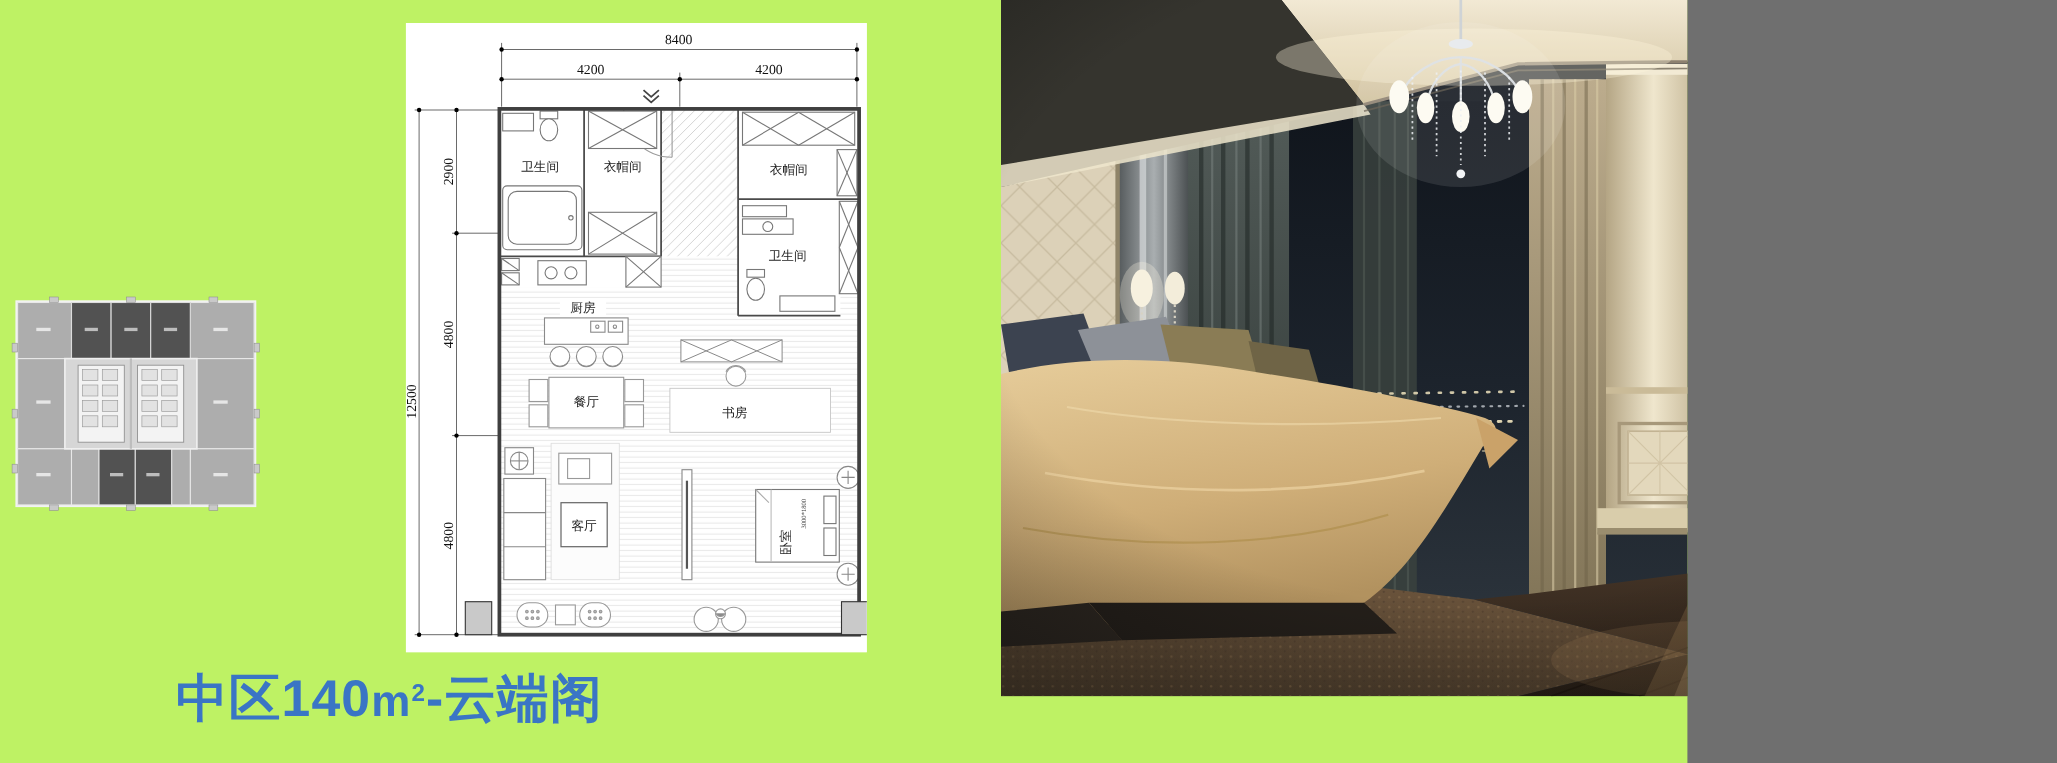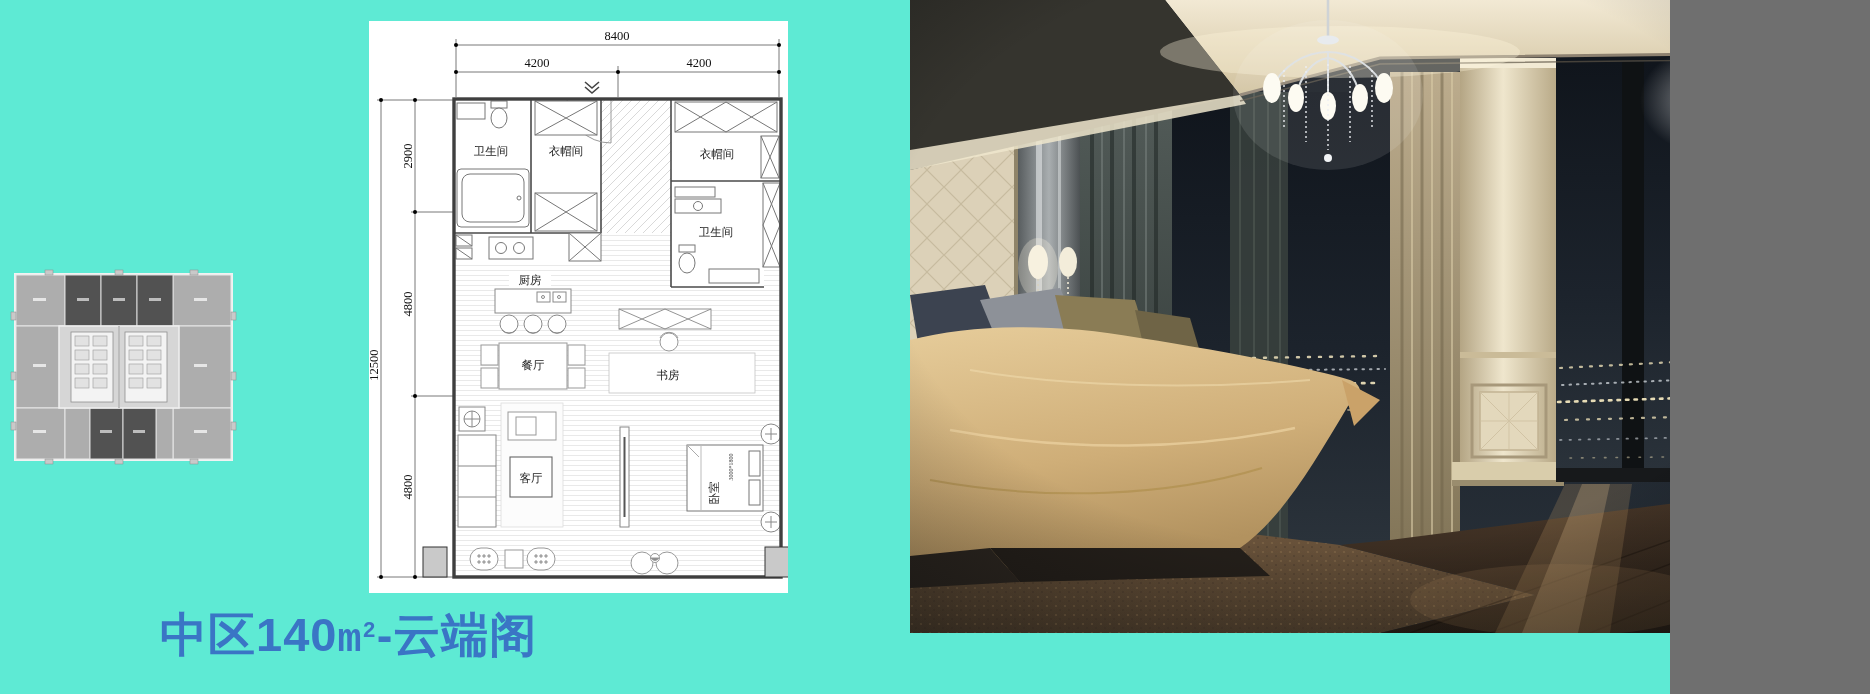--- a/index.html
+++ b/index.html
@@ -1,27 +1,27 @@
 <!DOCTYPE html>
 <html><head>
 <meta charset="utf-8">
 <style>
   html,body{margin:0;padding:0;background:#6f6f6f;}
-  .stage{position:relative;width:1670px;height:694px;background:#5eead4;overflow:hidden;
+  .stage{position:relative;width:1534px;height:694px;background:#bef264;overflow:hidden;
          font-family:"Liberation Sans", sans-serif;text-align:right;}
   .abs{position:absolute;}
   
   .floorplan{left:369px;top:21px;width:419px;height:572px;background:#ffffff;}
   .keyplan{left:5px;top:262px;width:237px;height:210px;}
   .photo{left:910px;top:0;width:960px;height:633px;}
   
   .title{left:160px;top:604px;color:#3a75c5;font-weight:bold;
          font-size:47px;letter-spacing:1px;white-space:nowrap;
          font-family:"Liberation Sans","DejaVu Sans",sans-serif;}
-  .title .unit{font-family:Liberation Mono, monospace;font-weight:bold;font-size:40px;}
+  .title .unit{font-family:Liberation Sans, sans-serif;font-weight:bold;font-size:40px;}
   .title .unit sup{font-size:22px;vertical-align:14px;}
   
   text.rlabel{font-family:"Liberation Serif","DejaVu Sans",serif;font-size:11.5px;fill:#1c1c1c;}
   text.dim{font-family:"Liberation Serif","DejaVu Serif",serif;font-size:12.5px;fill:#111;}
   text.dimsmall{font-family:"Liberation Serif","DejaVu Serif",serif;font-size:6px;fill:#333;}
 </style>
 </head>
 <body>
 
 <div class="stage">

